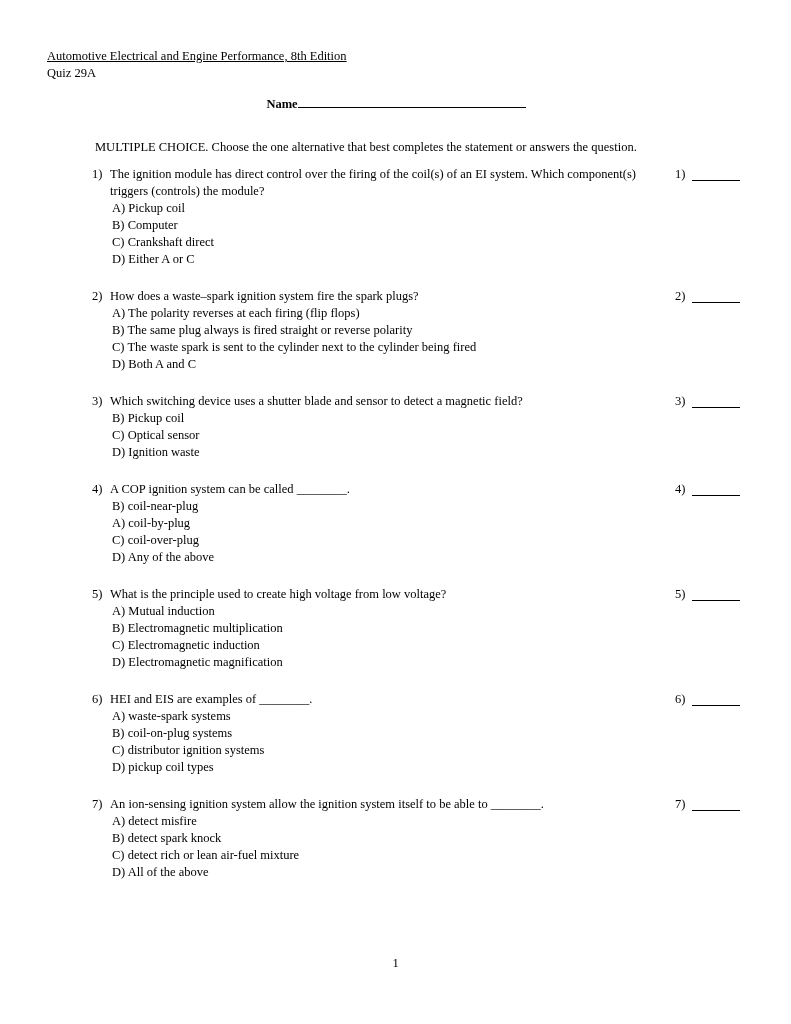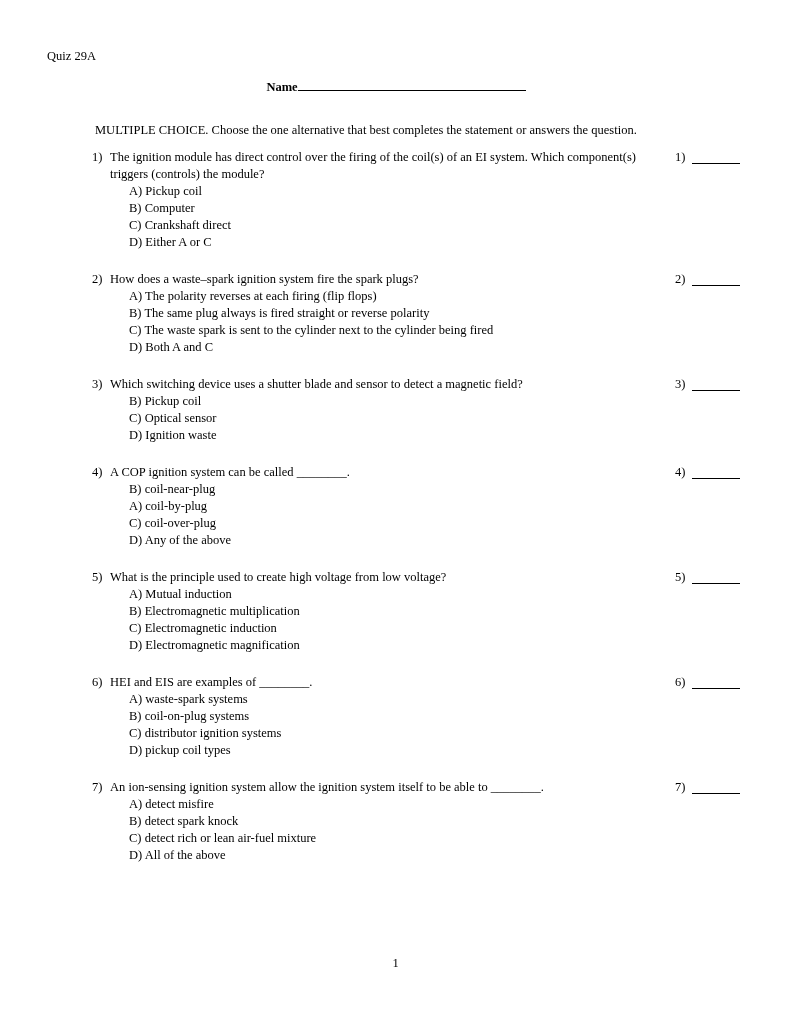--- a/index.html
+++ b/index.html
@@ -30,21 +30,21 @@
   .question {
     display: flex;
     align-items: flex-start;
     padding-left: 45px;
     margin-bottom: 20px;
   }
   .q-main { width: 545px; flex: 0 0 545px; }
   .q-head { display: flex; align-items: flex-start; }
   .q-number { min-width: 14px; margin-right: 4px; white-space: nowrap; }
   .q-text { flex: 1; }
-  .choices { margin-left: 37px; }
+  .choices { margin-left: 20px; }
   .q-answer {
     margin-left: auto;
     width: 70px;
     display: flex;
     align-items: flex-start;
     white-space: nowrap;
   }
   .answer-line {
     display: inline-block;
     width: 48px;
@@ -58,20 +58,21 @@
     right: 0;
     bottom: 52px;
     text-align: center;
   }
 </style>
 </head>
 <body>
 
 <div class="page">
 
+  <div class="title">Automotive Electrical and Engine Performance, 8th Edition</div>
   <div>Quiz 29A</div>
 
   <div class="name-row">
     <span>Name</span><span class="name-line"></span>
   </div>
 
   <div class="instructions">MULTIPLE CHOICE.  Choose the one alternative that best completes the statement or answers the question.</div>
 
   <div class="questions">
   <div class="question">

